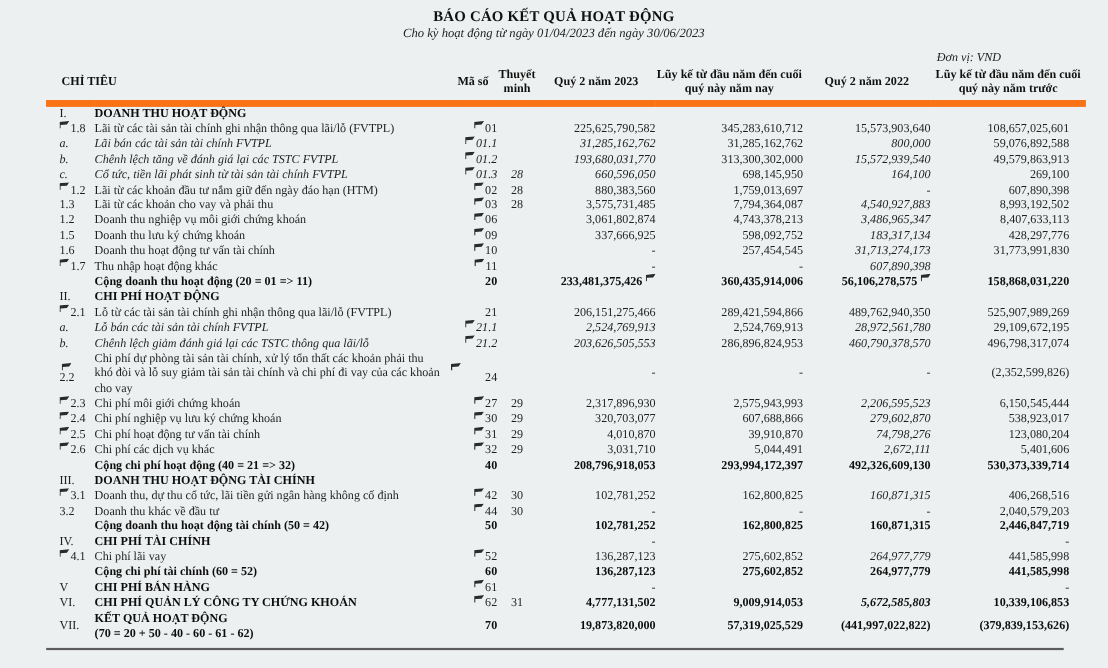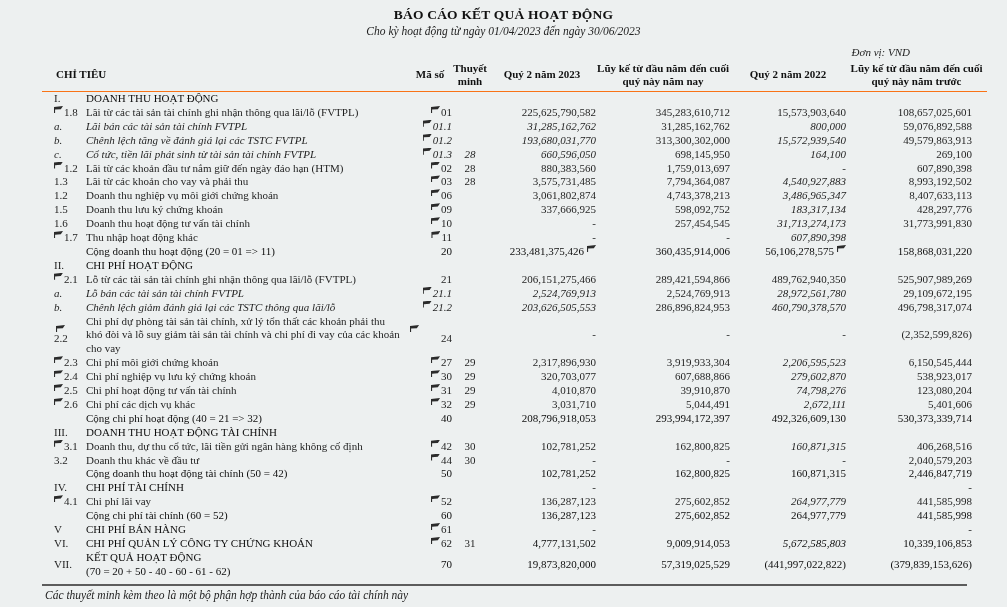--- a/index.html
+++ b/index.html
@@ -32,34 +32,34 @@
   col.c-code{width:44px;}
   col.c-note{width:36px;}
   col.c-v1{width:108px;}
   col.c-v2{width:134px;}
   col.c-v3{width:116px;}
   col.c-v4{width:141px;}
   thead th{
     font-weight:bold;font-size:11px;line-height:12.5px;color:#111;
     vertical-align:middle;padding:2px 0 4px 0;
   }
-  thead tr{border-bottom:1px solid #f97316;}
+  thead tr{border-bottom:6px solid #f97316;}
   th.h-item{text-align:left;padding-left:14px;}
   th.h-center{text-align:center;}
   tbody td{
     vertical-align:middle;line-height:13.9px;padding:0;
     white-space:normal;color:#1f1f1f;
   }
   td.cell-no{padding-left:12px;white-space:nowrap;}
   td.cell-label{padding-right:4px;}
   td.cell-code{text-align:right;white-space:nowrap;}
   td.cell-note{text-align:center;}
   td.cell-val{text-align:right;white-space:nowrap;}
   td.v4{padding-right:15px;}
-  .bold{font-weight:normal;color:#0e0e0e;}
+  .bold{font-weight:bold;color:#0e0e0e;}
   .ital{font-style:italic;}
   .flag{
     display:inline-block;width:9px;height:7px;background:#2b2b2b;
     clip-path:polygon(0 14%,100% 0,76% 46%,12% 52%,12% 100%,0 100%);
     position:relative;top:-3px;margin-right:1px;
   }
   .flag.above{display:block;margin:0 0 0 2px;top:0;}
   .flag.after{margin-left:3px;margin-right:0;}
   .footer-rule{
     border-top:2px solid #5c5c5c;margin:5px 40px 0 42px;
@@ -305,21 +305,21 @@
     <td class="cell-val v4"><span>(2,352,599,826)</span></td>
   </tr>
         <tr>
     <td class="cell-no"><span class="flag"></span><span>2.3</span></td>
     <td class="cell-label">
             <div><span>Chi phí môi giới chứng khoán</span></div>
           </td>
     <td class="cell-code"><span class="flag"></span><span>27</span></td>
     <td class="cell-note"><span>29</span></td>
     <td class="cell-val v1"><span>2,317,896,930</span></td>
-    <td class="cell-val v2"><span>3,919,933,304</span></td>
+    <td class="cell-val v2"><span>2,575,943,993</span></td>
     <td class="cell-val v3"><span class="ital">2,206,595,523</span></td>
     <td class="cell-val v4"><span>6,150,545,444</span></td>
   </tr>
         <tr>
     <td class="cell-no"><span class="flag"></span><span>2.4</span></td>
     <td class="cell-label">
             <div><span>Chi phí nghiệp vụ lưu ký chứng khoán</span></div>
           </td>
     <td class="cell-code"><span class="flag"></span><span>30</span></td>
     <td class="cell-note"><span>29</span></td>
@@ -482,14 +482,13 @@
     <td class="cell-note"></td>
     <td class="cell-val v1"><span class="bold">19,873,820,000</span></td>
     <td class="cell-val v2"><span class="bold">57,319,025,529</span></td>
     <td class="cell-val v3"><span class="bold">(441,997,022,822)</span></td>
     <td class="cell-val v4"><span class="bold">(379,839,153,626)</span></td>
   </tr>
       </tbody>
   </table>
 
   <div class="footer-rule"></div>
-  <div class="footer-note">Các thuyết minh kèm theo là một bộ phận hợp thành của báo cáo tài chính này</div>
 </div>
 
 </body></html>

